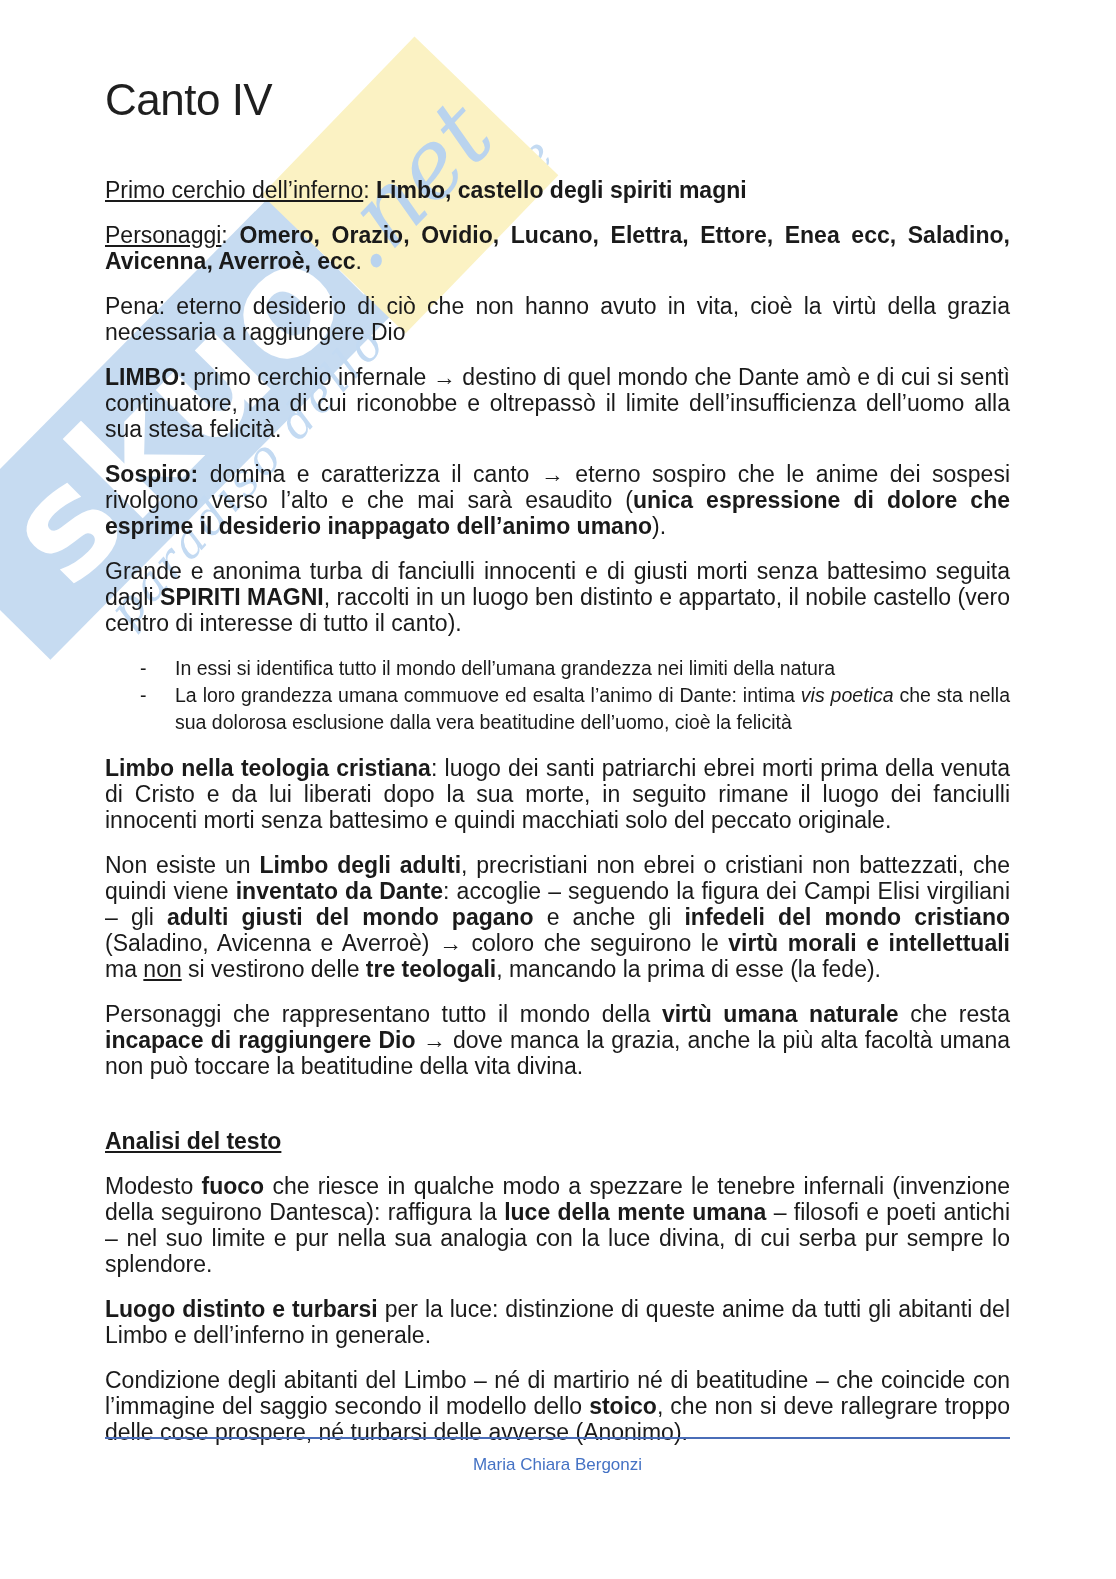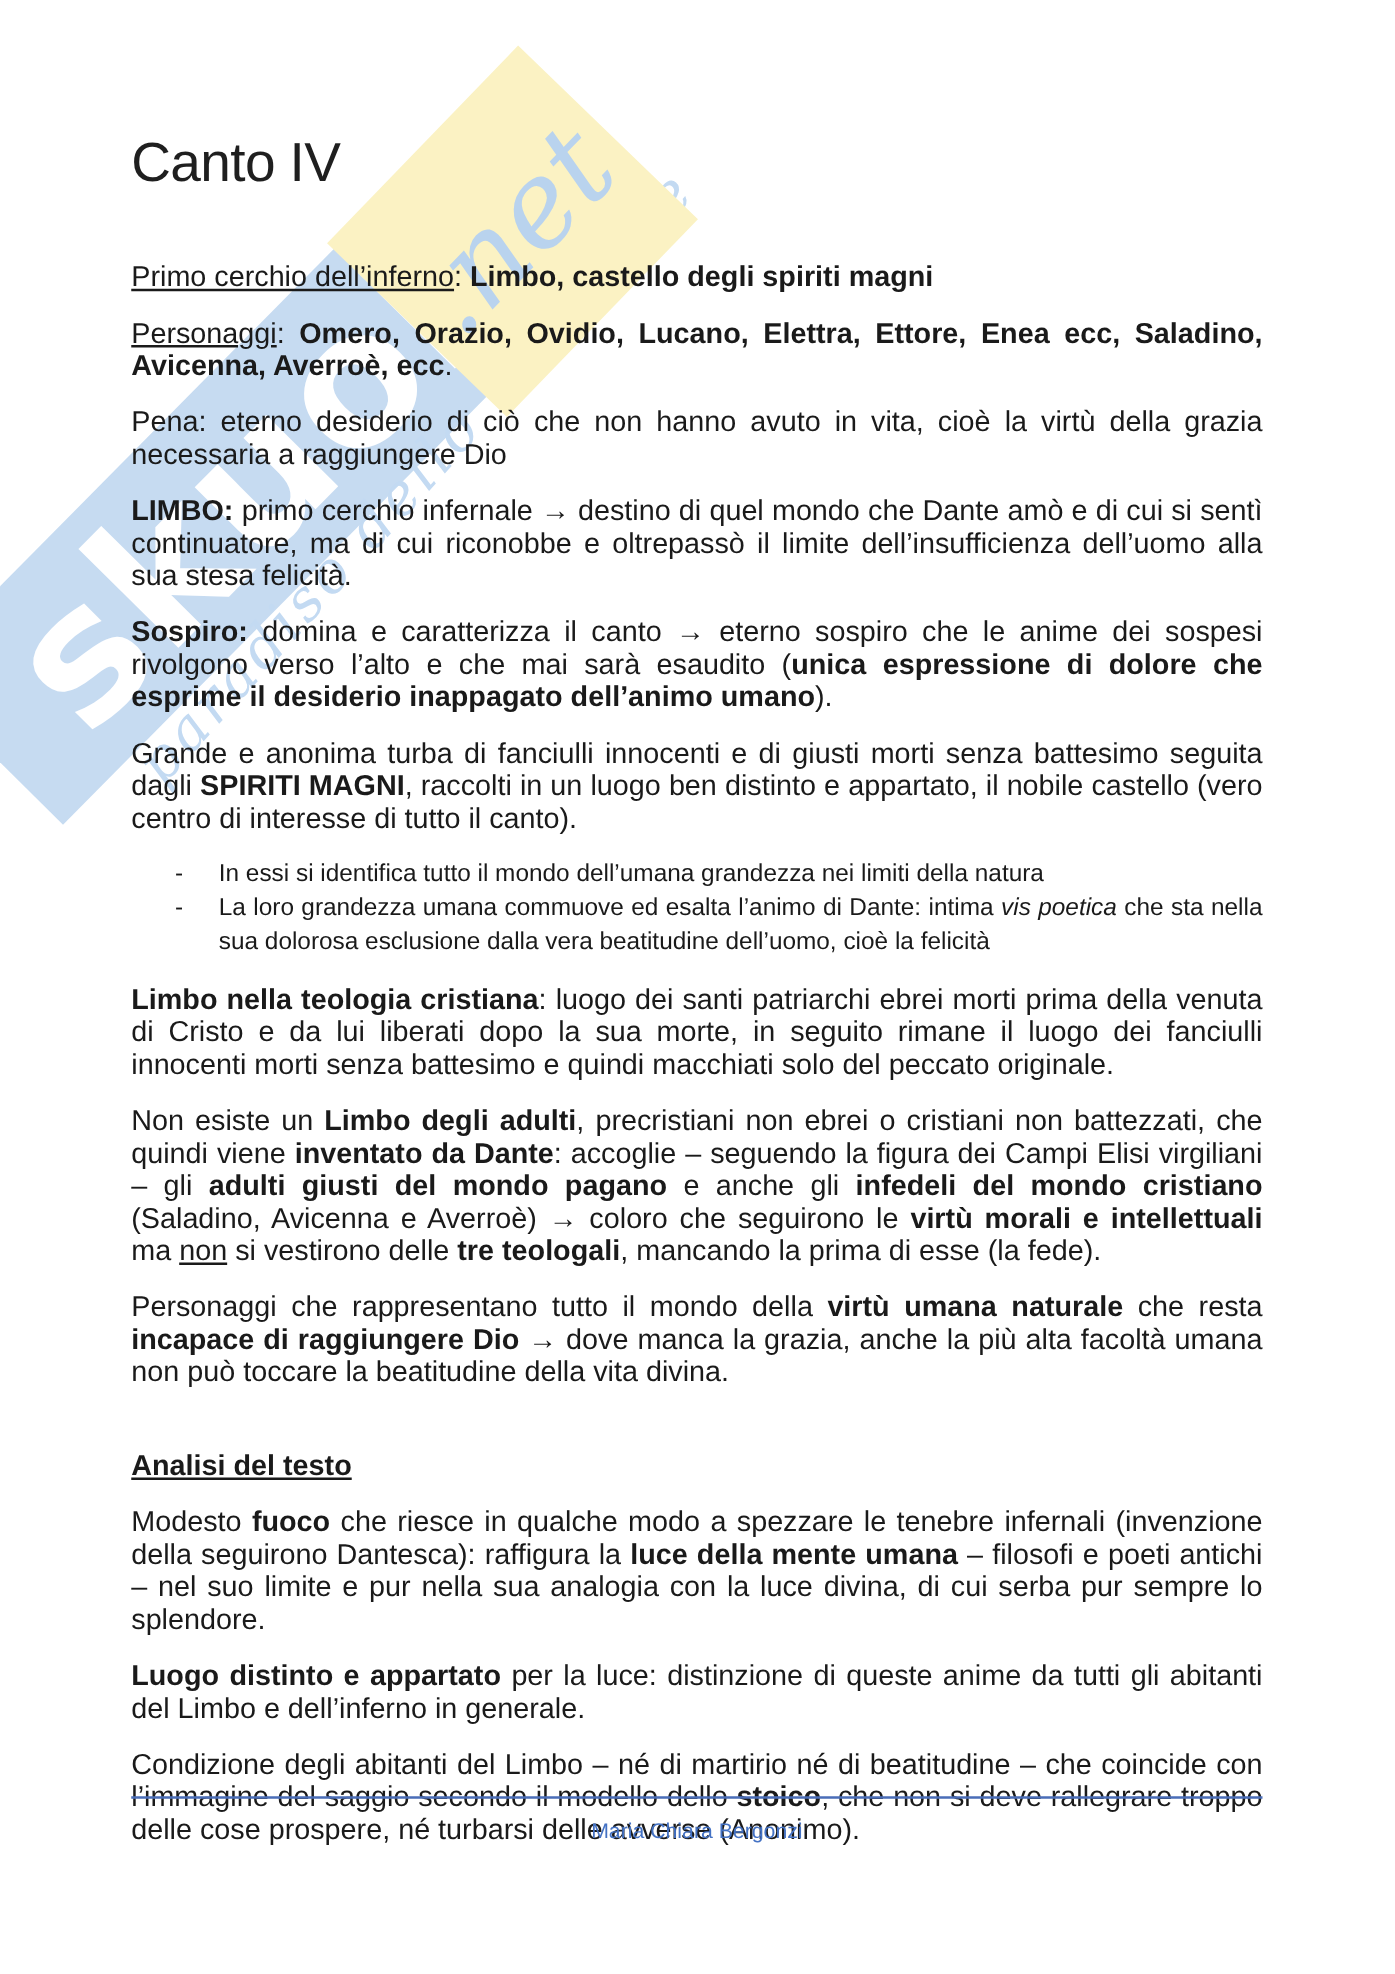--- a/index.html
+++ b/index.html
@@ -38,21 +38,21 @@
   }
   .wm-net{
     font-family:"DejaVu Serif",serif;font-style:italic;
     color:#b9d3ee;font-size:95px;line-height:1;white-space:nowrap;
   }
   
   .content{
     position:absolute;left:105px;top:0;width:905px;z-index:1;
   }
   .title{
-    margin:0 0 50px 0;padding-top:103px;
+    margin:0 0 50px 0;padding-top:72px;
     font-family:"Liberation Sans",sans-serif;
     font-weight:300;font-size:44px;line-height:1.25;
     letter-spacing:-0.5px;color:#1f1f1f;
   }
   p{
     margin:0 0 19px 0;
     font-size:23px;line-height:26px;
     text-align:justify;hyphens:none;
   }
   ul.dash{
@@ -111,21 +111,21 @@
       <li><span>La loro grandezza umana commuove ed esalta l’animo di Dante: intima </span><span class="i">vis poetica</span><span> che sta nella sua dolorosa esclusione dalla vera beatitudine dell’uomo, cioè la felicità</span></li>
     </ul>
 
     <p><span class="b">Limbo nella teologia cristiana</span><span>: luogo dei santi patriarchi ebrei morti prima della venuta di Cristo e da lui liberati dopo la sua morte, in seguito rimane il luogo dei fanciulli innocenti morti senza battesimo e quindi macchiati solo del peccato originale.</span></p>
     <p><span>Non esiste un </span><span class="b">Limbo degli adulti</span><span>, precristiani non ebrei o cristiani non battezzati, che quindi viene </span><span class="b">inventato da Dante</span><span>: accoglie – seguendo la figura dei Campi Elisi virgiliani – gli </span><span class="b">adulti giusti del mondo pagano</span><span> e anche gli </span><span class="b">infedeli del mondo cristiano</span><span> (Saladino, Avicenna e Averroè) → coloro che seguirono le </span><span class="b">virtù morali e intellettuali</span><span> ma </span><span class="u">non</span><span> si vestirono delle </span><span class="b">tre teologali</span><span>, mancando la prima di esse (la fede).</span></p>
     <p><span>Personaggi che rappresentano tutto il mondo della </span><span class="b">virtù umana naturale</span><span> che resta </span><span class="b">incapace di raggiungere Dio</span><span> → dove manca la grazia, anche la più alta facoltà umana non può toccare la beatitudine della vita divina.</span></p>
 
     <p class="heading">Analisi del testo</p>
 
     <p><span>Modesto </span><span class="b">fuoco</span><span> che riesce in qualche modo a spezzare le tenebre infernali (invenzione della seguirono Dantesca): raffigura la </span><span class="b">luce della mente umana</span><span> – filosofi e poeti antichi – nel suo limite e pur nella sua analogia con la luce divina, di cui serba pur sempre lo splendore.</span></p>
-    <p><span class="b">Luogo distinto e appartato</span><span> per la luce: distinzione di queste anime da tutti gli abitanti del Limbo e dell’inferno in generale.</span></p>
+    <p><span class="b">Luogo distinto e turbarsi</span><span> per la luce: distinzione di queste anime da tutti gli abitanti del Limbo e dell’inferno in generale.</span></p>
     <p><span>Condizione degli abitanti del Limbo – né di martirio né di beatitudine – che coincide con l’immagine del saggio secondo il modello dello </span><span class="b">stoico</span><span>, che non si deve rallegrare troppo delle cose prospere, né turbarsi delle avverse (Anonimo).</span></p>
   </div>
 
   <div class="footer">
     <div class="footer-rule"></div>
     <div class="footer-name">Maria Chiara Bergonzi</div>
   </div>
 
 </div>
 

